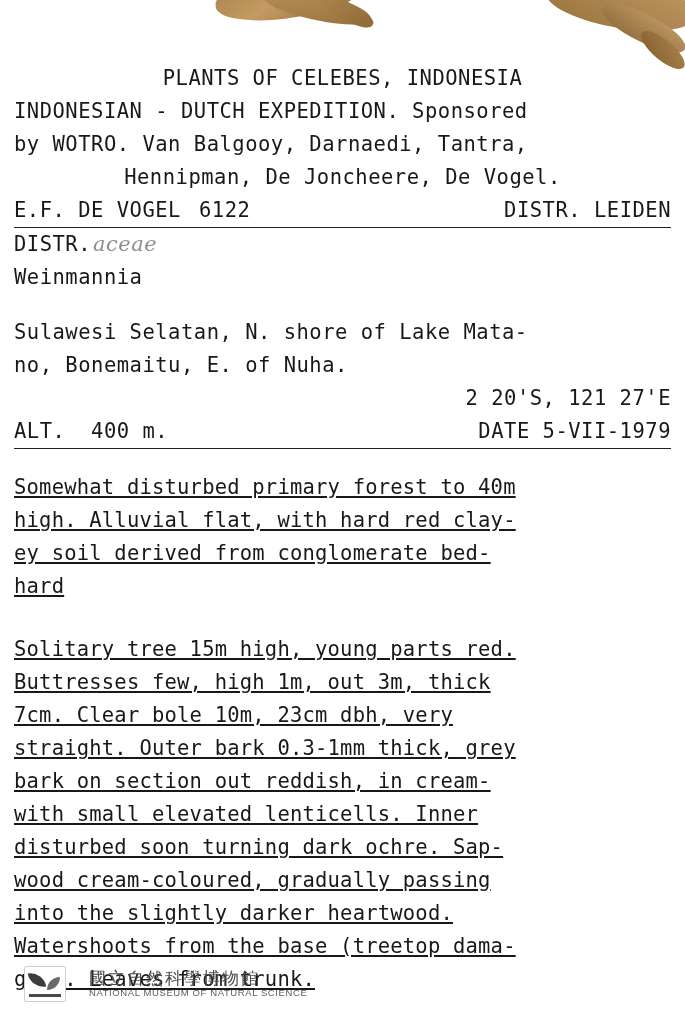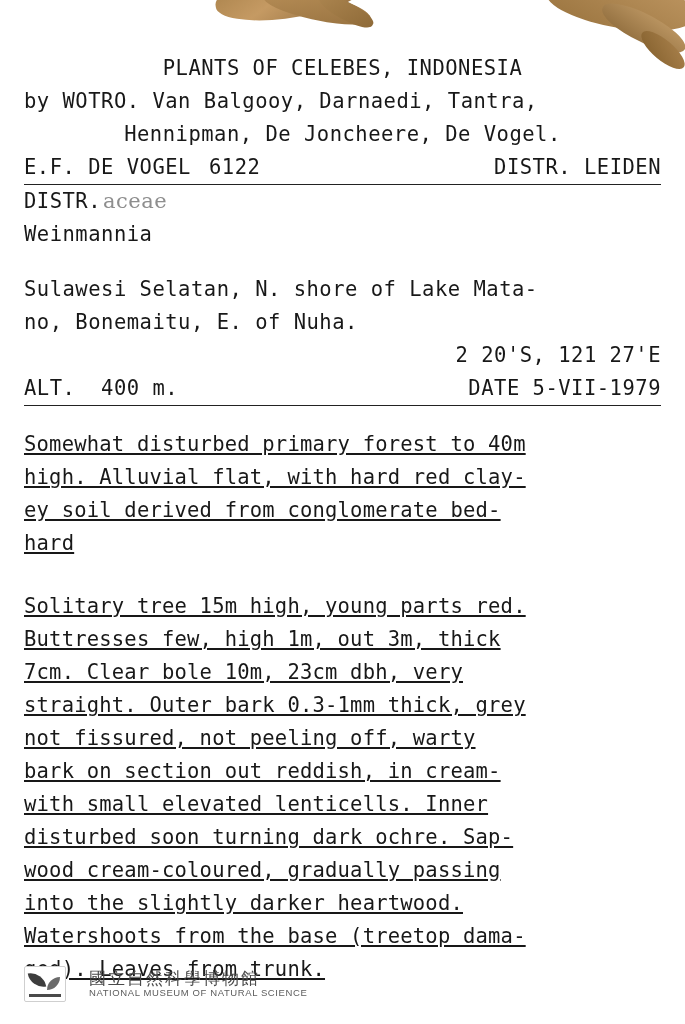--- a/index.html
+++ b/index.html
@@ -76,24 +76,24 @@
     left: 340px; top: -38px;
     width: 230px; height: 36px;
     background: linear-gradient(175deg, #c2a075 0%, #9d7844 100%);
     transform: rotate(2deg);
     border-radius: 50% 50% 45% 55%;
   }
 
   
   .label-sheet {
     position: absolute;
-    top: 2px; left: 0;
+    top: 12px; left: 0;
     width: 685px;
     height: 892px;
-    padding: 0 24px;
+    padding: 0 14px;
     box-sizing: border-box;
   }
 
   .ln {
     font-size: 20.5px;
     line-height: 33px;
     letter-spacing: 0.5px;
     white-space: pre;
     color: #181818;
   }
@@ -111,20 +111,21 @@
   }
   .gap-md { height: 22px; }
   .gap-lg { height: 30px; }
 
   .family-row {
     display: flex;
     align-items: baseline;
   }
   .handwritten {
     font-family: "DejaVu Serif", serif;
+    font-style: italic;
     font-size: 21px;
     color: #8e8e8e;
     margin-left: 2px;
     letter-spacing: 0.5px;
   }
 
   .header-block .ln { font-size: 20.5px; }
 
   
   .watermark {
@@ -194,20 +195,21 @@
   <div class="twig t5"></div>
   <div class="twig t6"></div>
 </div>
 
 <div class="label-sheet">
 
   <div style="height:50px"></div>
 
   <div class="header-block">
     <div class="ln center">PLANTS OF CELEBES, INDONESIA</div>
+    <div class="ln">INDONESIAN - DUTCH EXPEDITION. Sponsored</div>
     <div class="ln">by WOTRO. Van Balgooy, Darnaedi, Tantra,</div>
     <div class="ln center">Hennipman, De Joncheere, De Vogel.</div>
   </div>
 
   <div class="row-2col rule">
     <div class="ln">E.F. DE VOGEL</div>
     <div class="ln" style="margin-left:18px">6122</div>
     <div class="ln" style="margin-left:auto">DISTR. LEIDEN</div>
   </div>
 
@@ -241,21 +243,20 @@
     <div class="ln">hard</div>
   </div>
 
   <div class="gap-lg"></div>
 
   <div class="body-text">
     <div class="ln">Solitary tree 15m high, young parts red.</div>
     <div class="ln">Buttresses few, high 1m, out 3m, thick</div>
     <div class="ln">7cm. Clear bole 10m, 23cm dbh, very</div>
     <div class="ln">straight. Outer bark 0.3-1mm thick, grey</div>
-    <div class="ln">not fissured, not peeling off, warty</div>
     <div class="ln">bark on section out reddish, in cream-</div>
     <div class="ln">with small elevated lenticells. Inner</div>
     <div class="ln">disturbed soon turning dark ochre. Sap-</div>
     <div class="ln">wood cream-coloured, gradually passing</div>
     <div class="ln">into the slightly darker heartwood.</div>
     <div class="ln">Watershoots from the base (treetop dama-</div>
     <div class="ln">ged). Leaves from trunk.</div>
   </div>
 
 </div>

